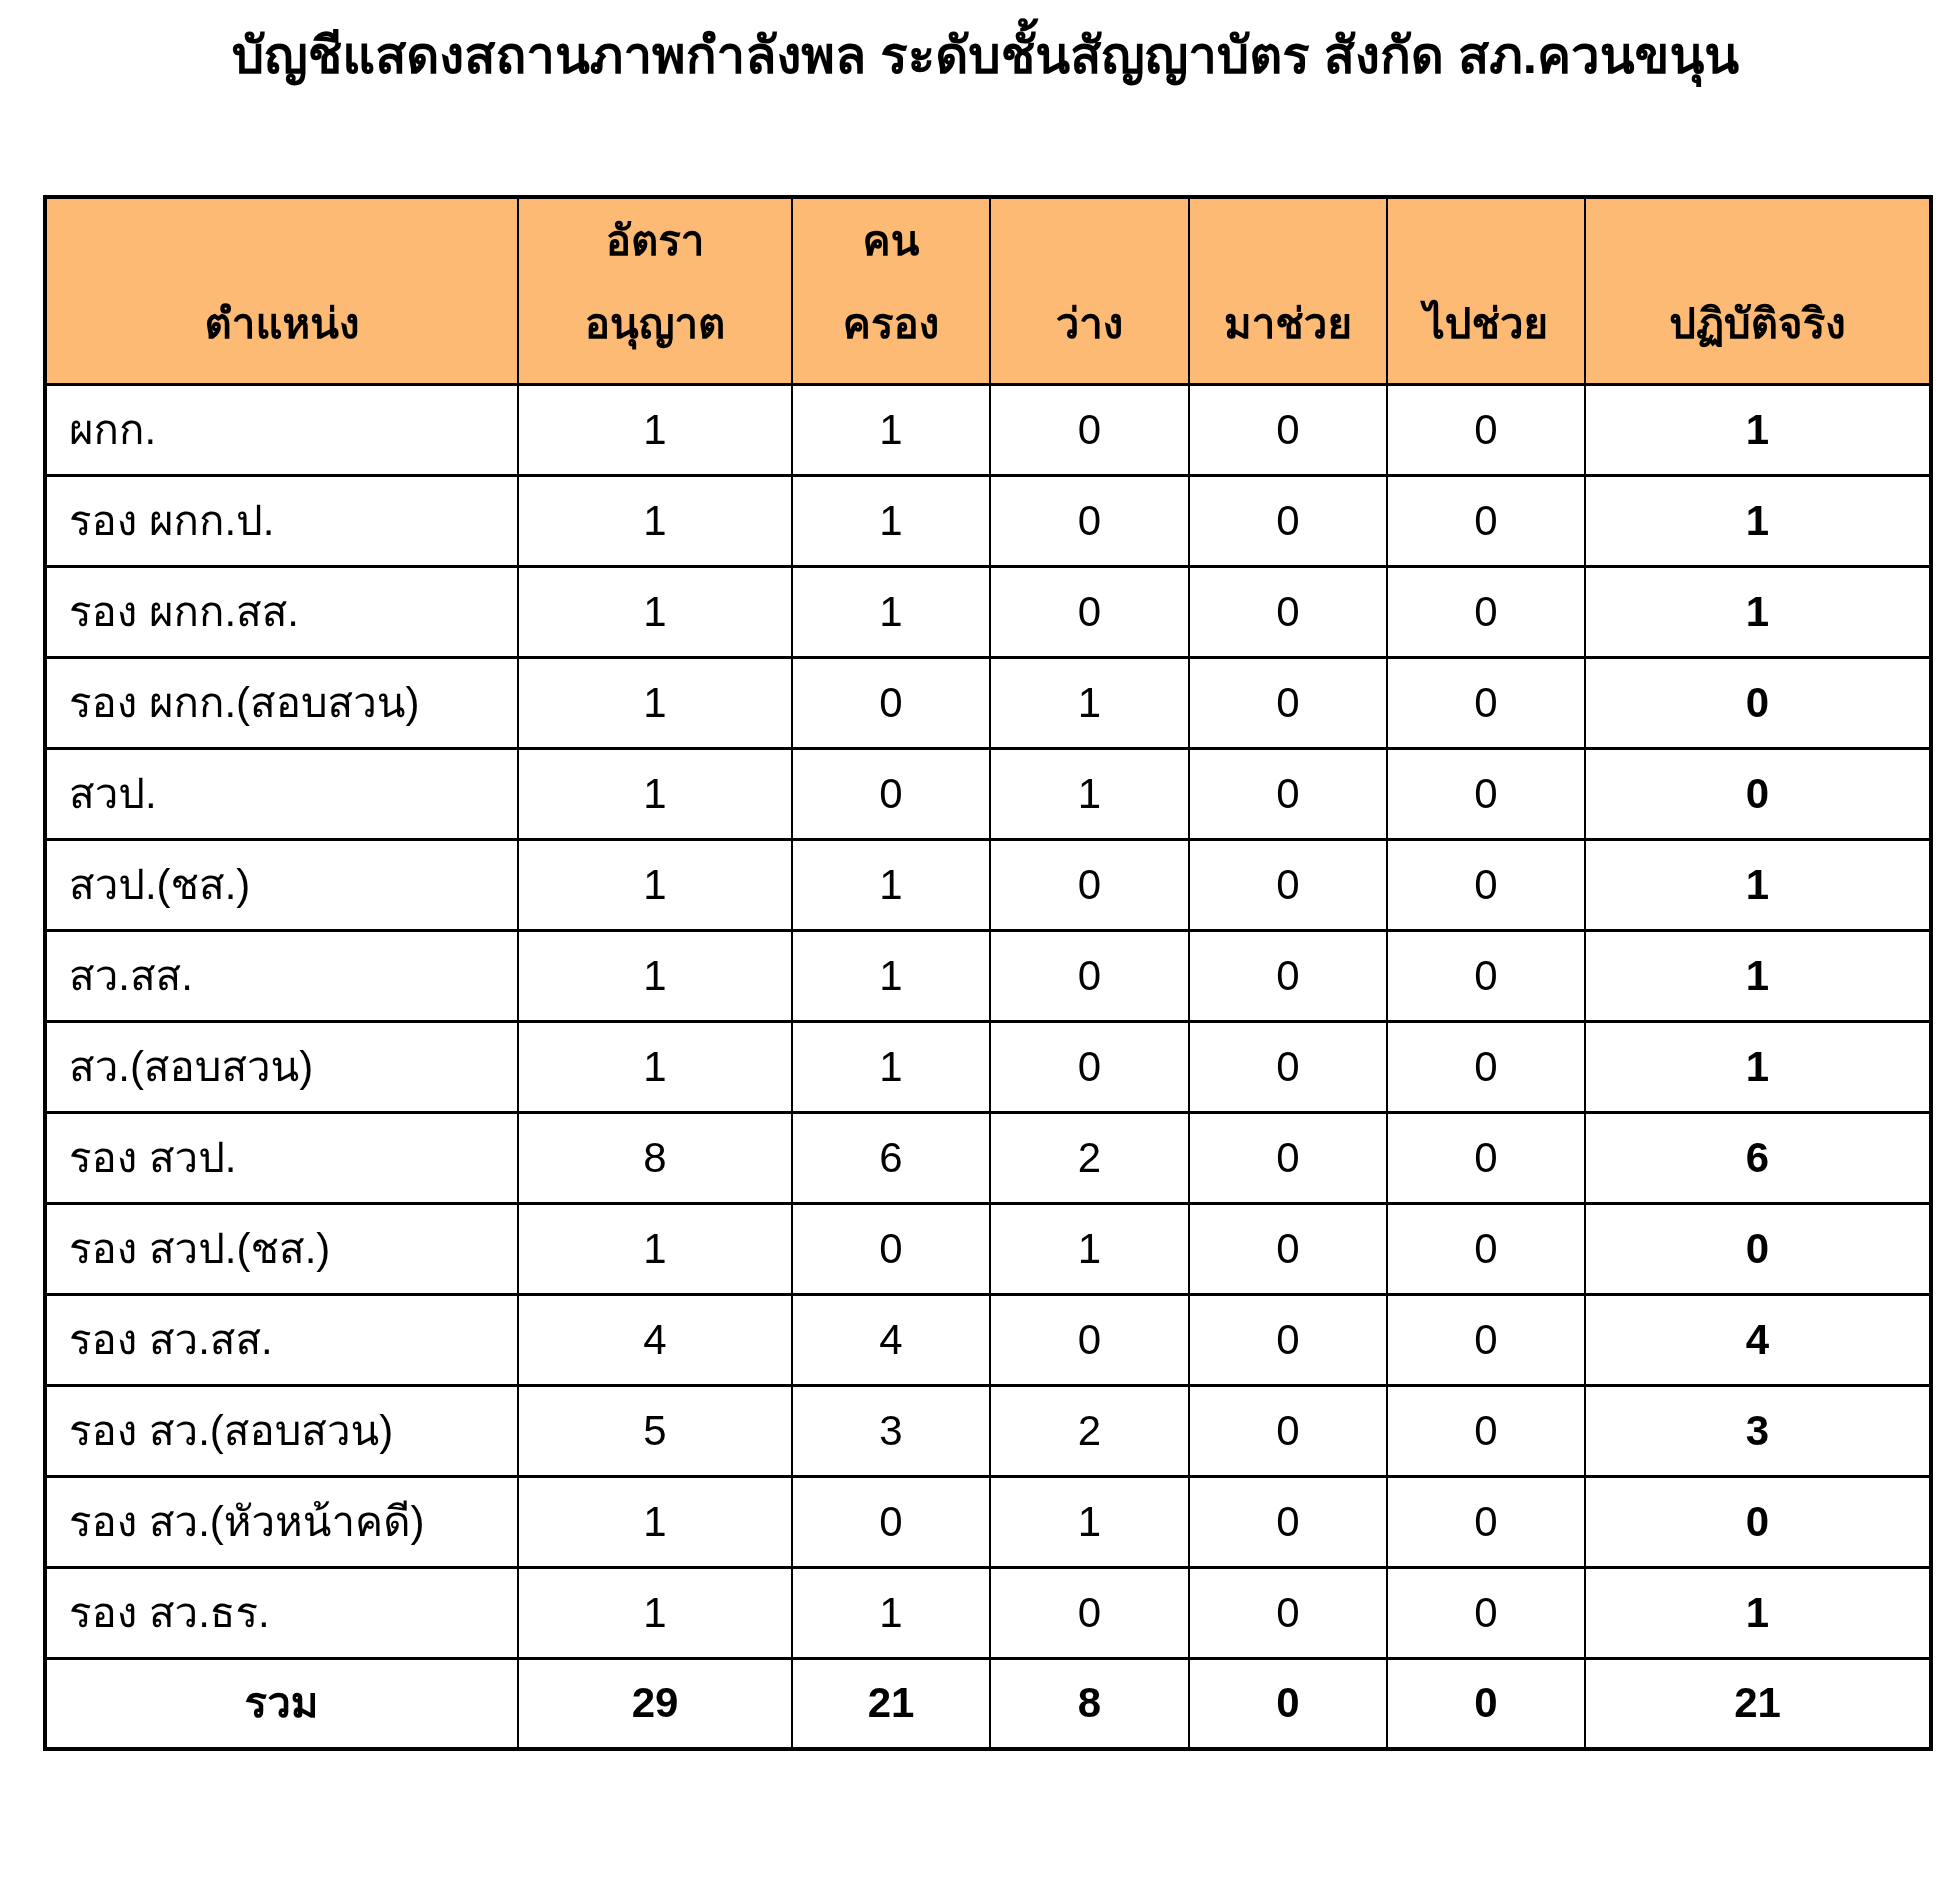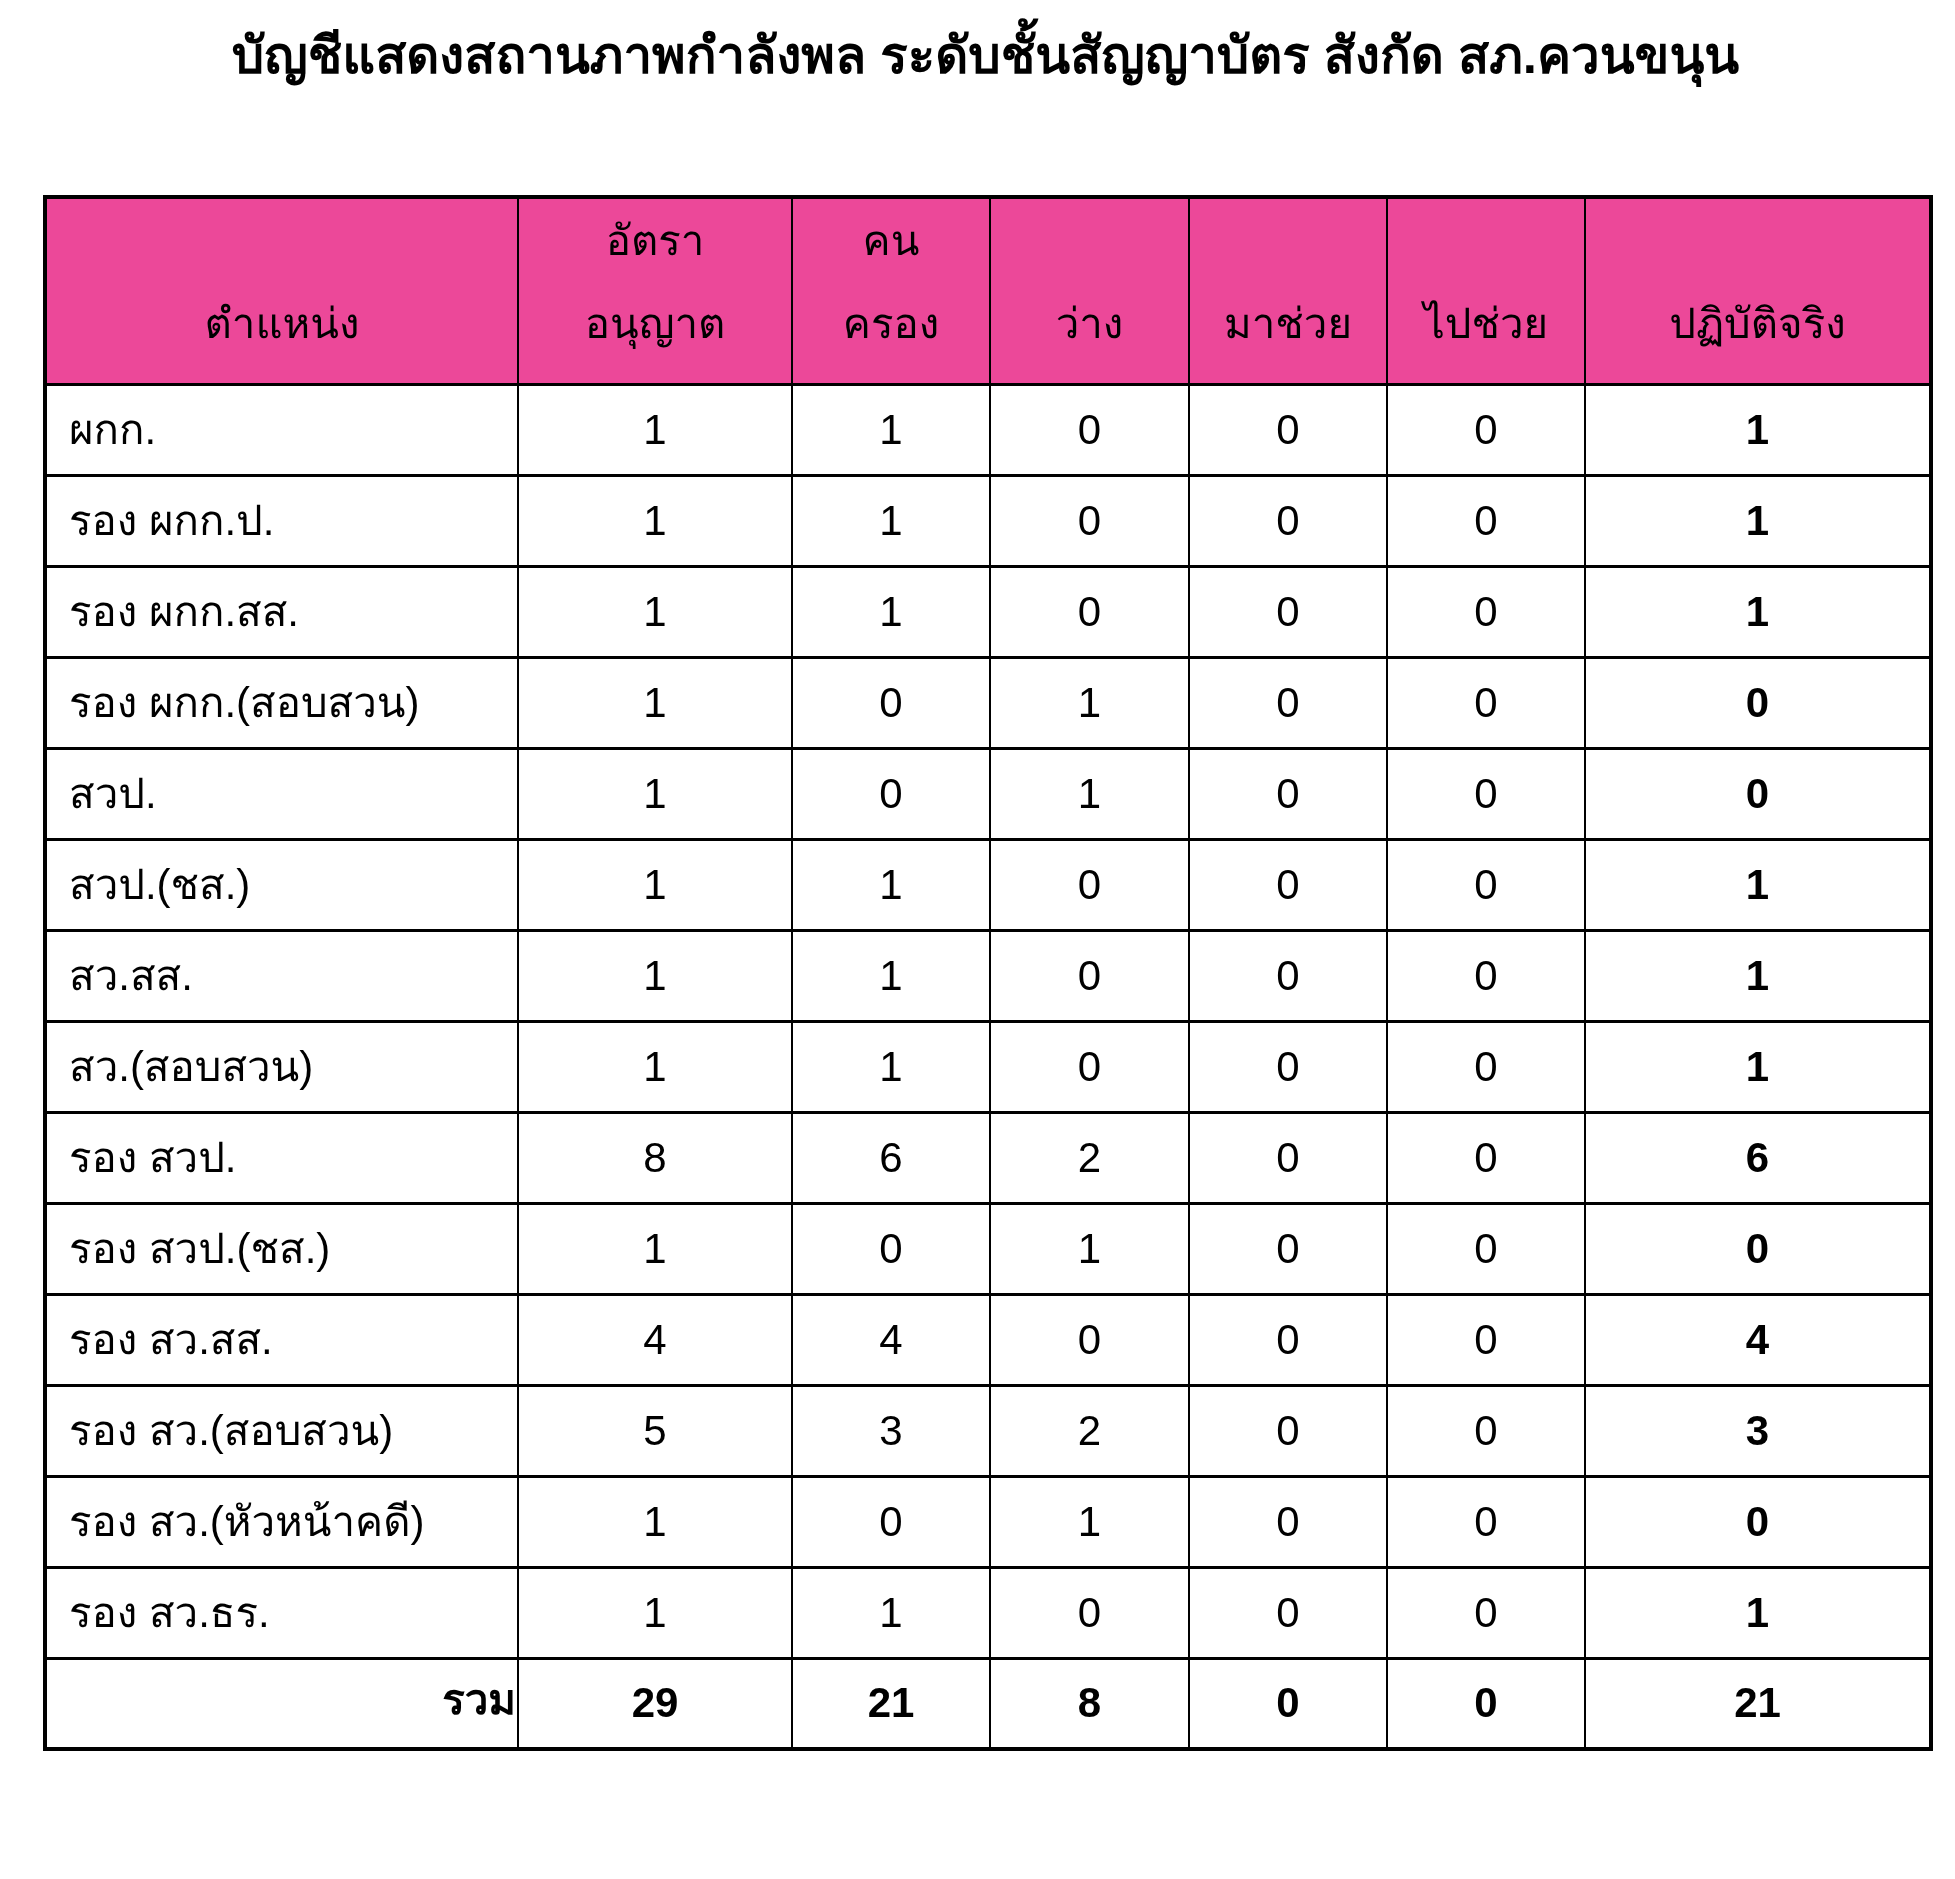--- a/index.html
+++ b/index.html
@@ -43,24 +43,24 @@
   table.personnel td {
     border: 2.5px solid #000000;
     border-top-width: 3.4px;
     border-bottom-width: 3.4px;
     overflow: hidden;
   }
   table.personnel thead tr {
     height: 183px;
   }
   table.personnel thead th {
-    background: #ec4899;
+    background: #fdba74;
     vertical-align: bottom;
     text-align: center;
-    font-weight: 400;
+    font-weight: 700;
     font-size: 42px;
     padding: 0 4.2px 17.7px 4.2px;
   }
   .hline {
     line-height: 83px;
     white-space: nowrap;
   }
   table.personnel tbody tr {
     height: 91px;
   }
@@ -78,23 +78,22 @@
   td.num {
     text-align: center;
   }
   td.actual {
     font-weight: 700;
   }
   tr.total-row td {
     font-weight: 700;
   }
   tr.total-row td.pos {
-    text-align: right;
+    text-align: center;
     padding-left: 0;
-    font-family: Liberation Mono, monospace;
   }
 </style>
 </head>
 <body>
 
 <main>
   <h1 class="page-title">บัญชีแสดงสถานภาพกำลังพล ระดับชั้นสัญญาบัตร สังกัด สภ.ควนขนุน</h1>
 
   <div class="table-wrap">
     <table class="personnel">

